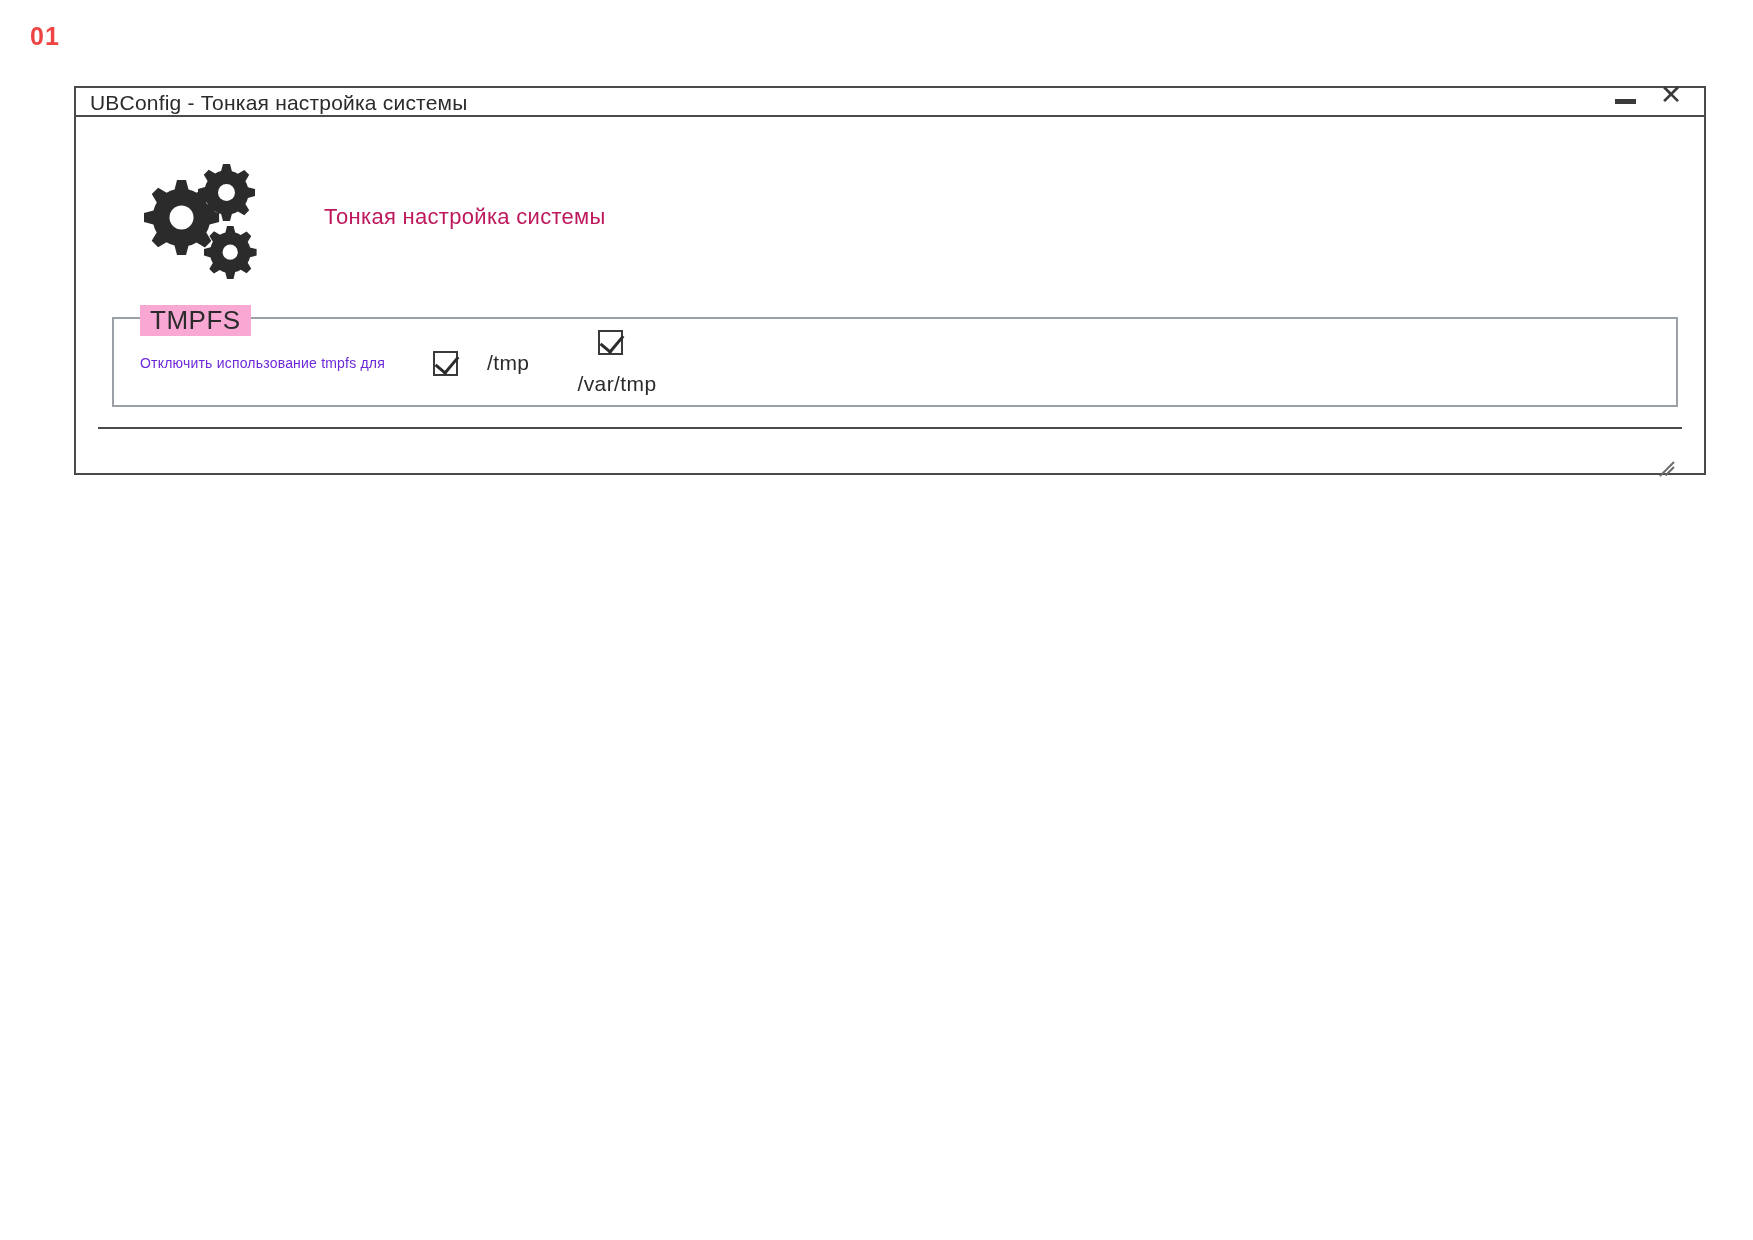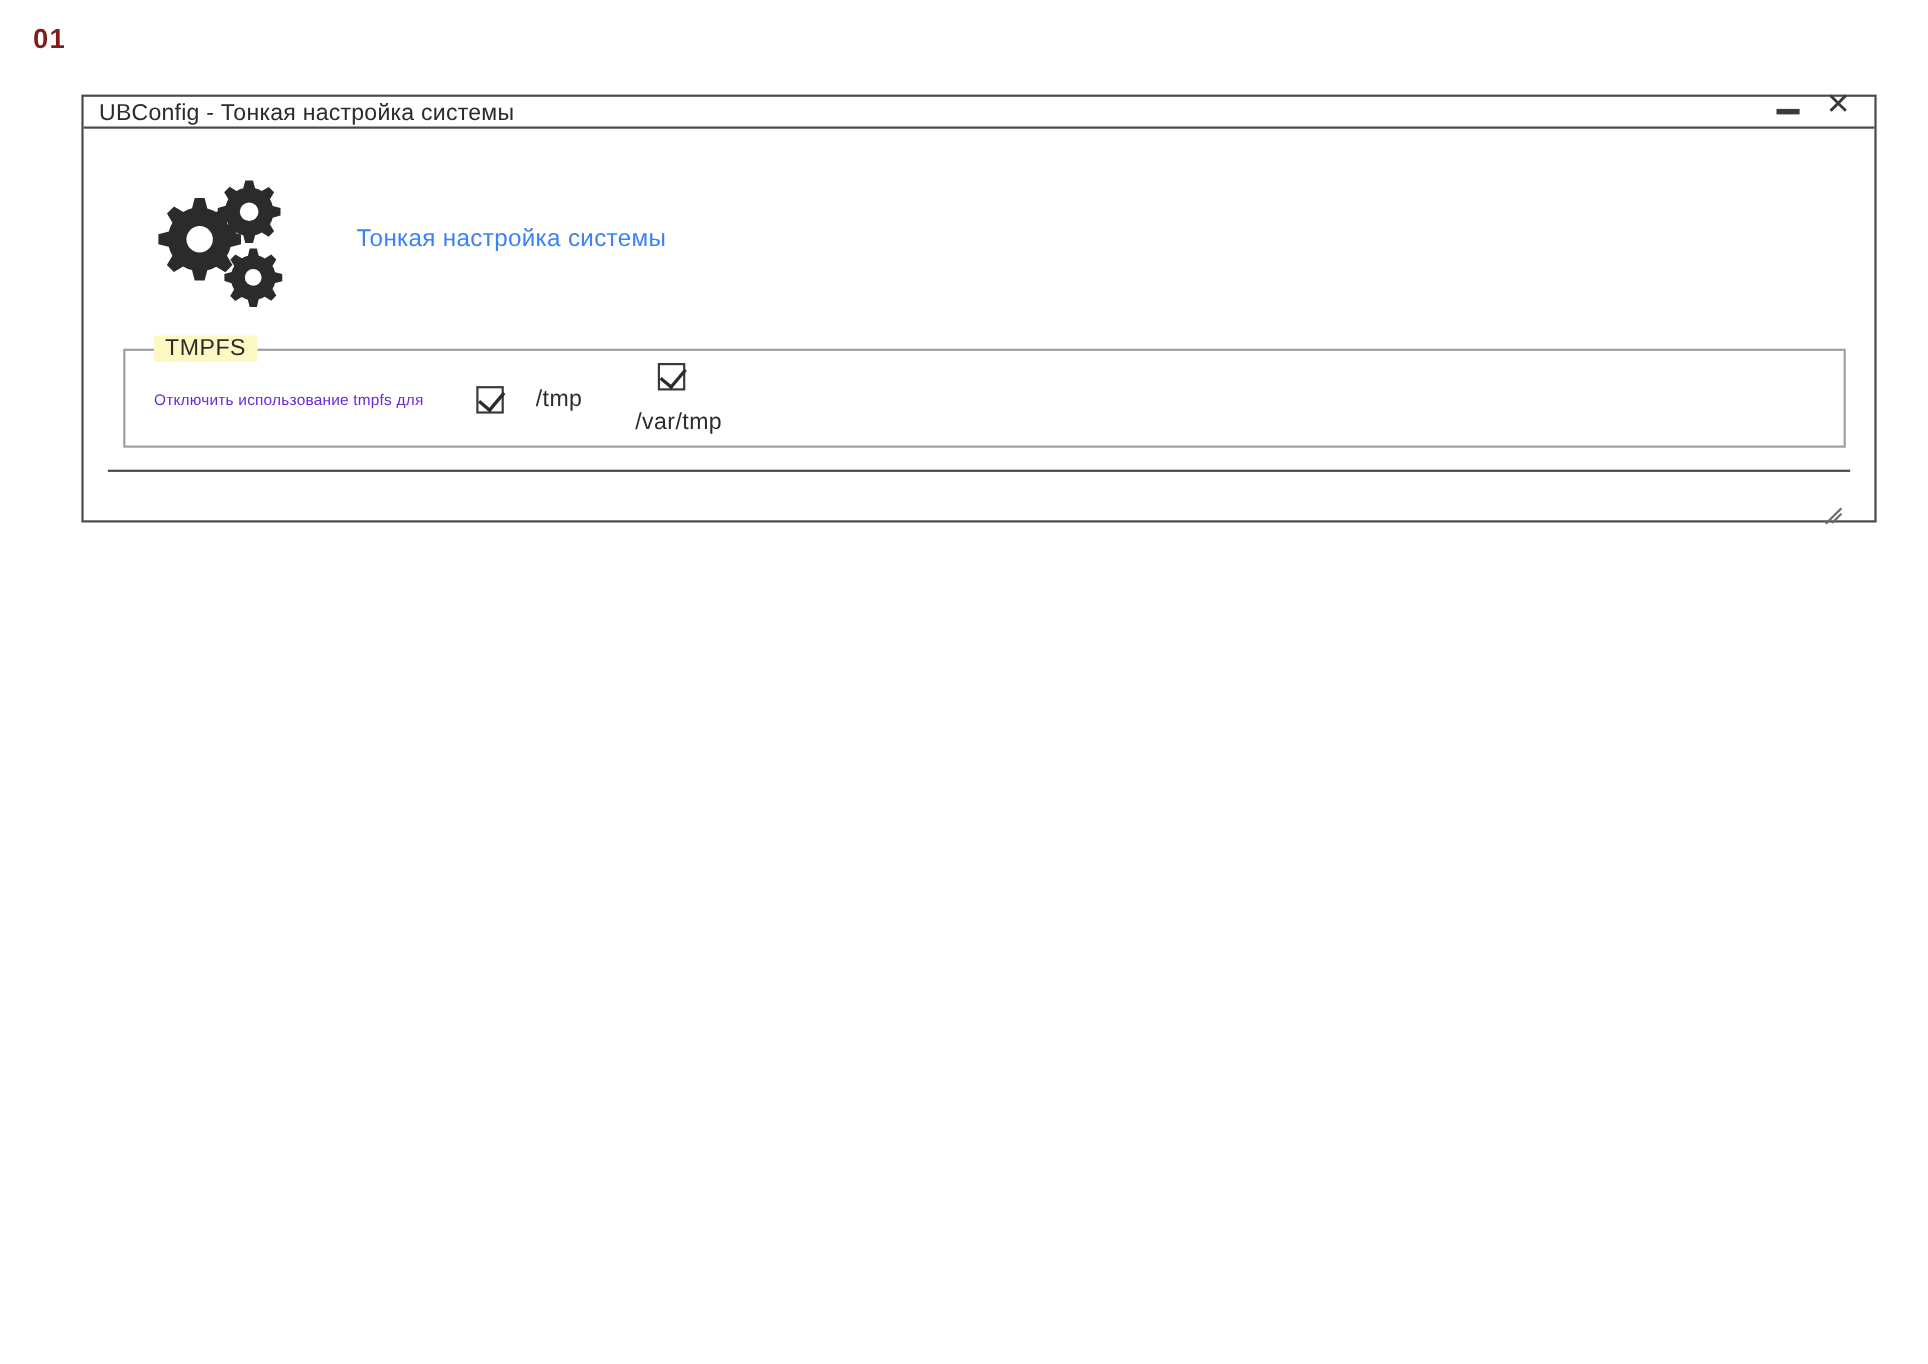--- a/index.html
+++ b/index.html
@@ -15,21 +15,21 @@
     position: relative;
     overflow: hidden;
   }
 
   .page-label {
     position: absolute;
     left: 30px;
     top: 22px;
     font-size: 25px;
     font-weight: bold;
-    color: #7f1d1d;
+    color: #ef4444;
     letter-spacing: 1px;
   }
 
   .window {
     position: absolute;
     left: 74px;
     top: 86px;
     width: 1632px;
     border: 2px solid #4a4a4a;
     background: #ffffff;
@@ -85,40 +85,40 @@
     height: 160px;
   }
   .gear-icon {
     width: 140px;
     height: 130px;
     margin-left: 32px;
     flex: none;
   }
   .header-title {
     font-size: 22px;
-    color: #3b82f6;
+    color: #be185d;
     margin-left: 54px;
     letter-spacing: 0.3px;
   }
 
   
   .groupbox {
     position: relative;
     border: 2px solid #9aa0a6;
     margin: 20px 4px 0 14px;
     padding: 26px 20px 24px 20px;
     box-sizing: border-box;
   }
   .groupbox-legend {
     position: absolute;
     top: -14px;
     left: 26px;
-    background: #fef9c3;
+    background: #f9a8d4;
     padding: 0 10px;
-    font-size: 21px;
+    font-size: 26px;
     color: #2b2b2b;
     letter-spacing: 0.5px;
   }
 
   .tmpfs-row {
     display: flex;
     align-items: center;
     height: 36px;
   }
   .tmpfs-label {

